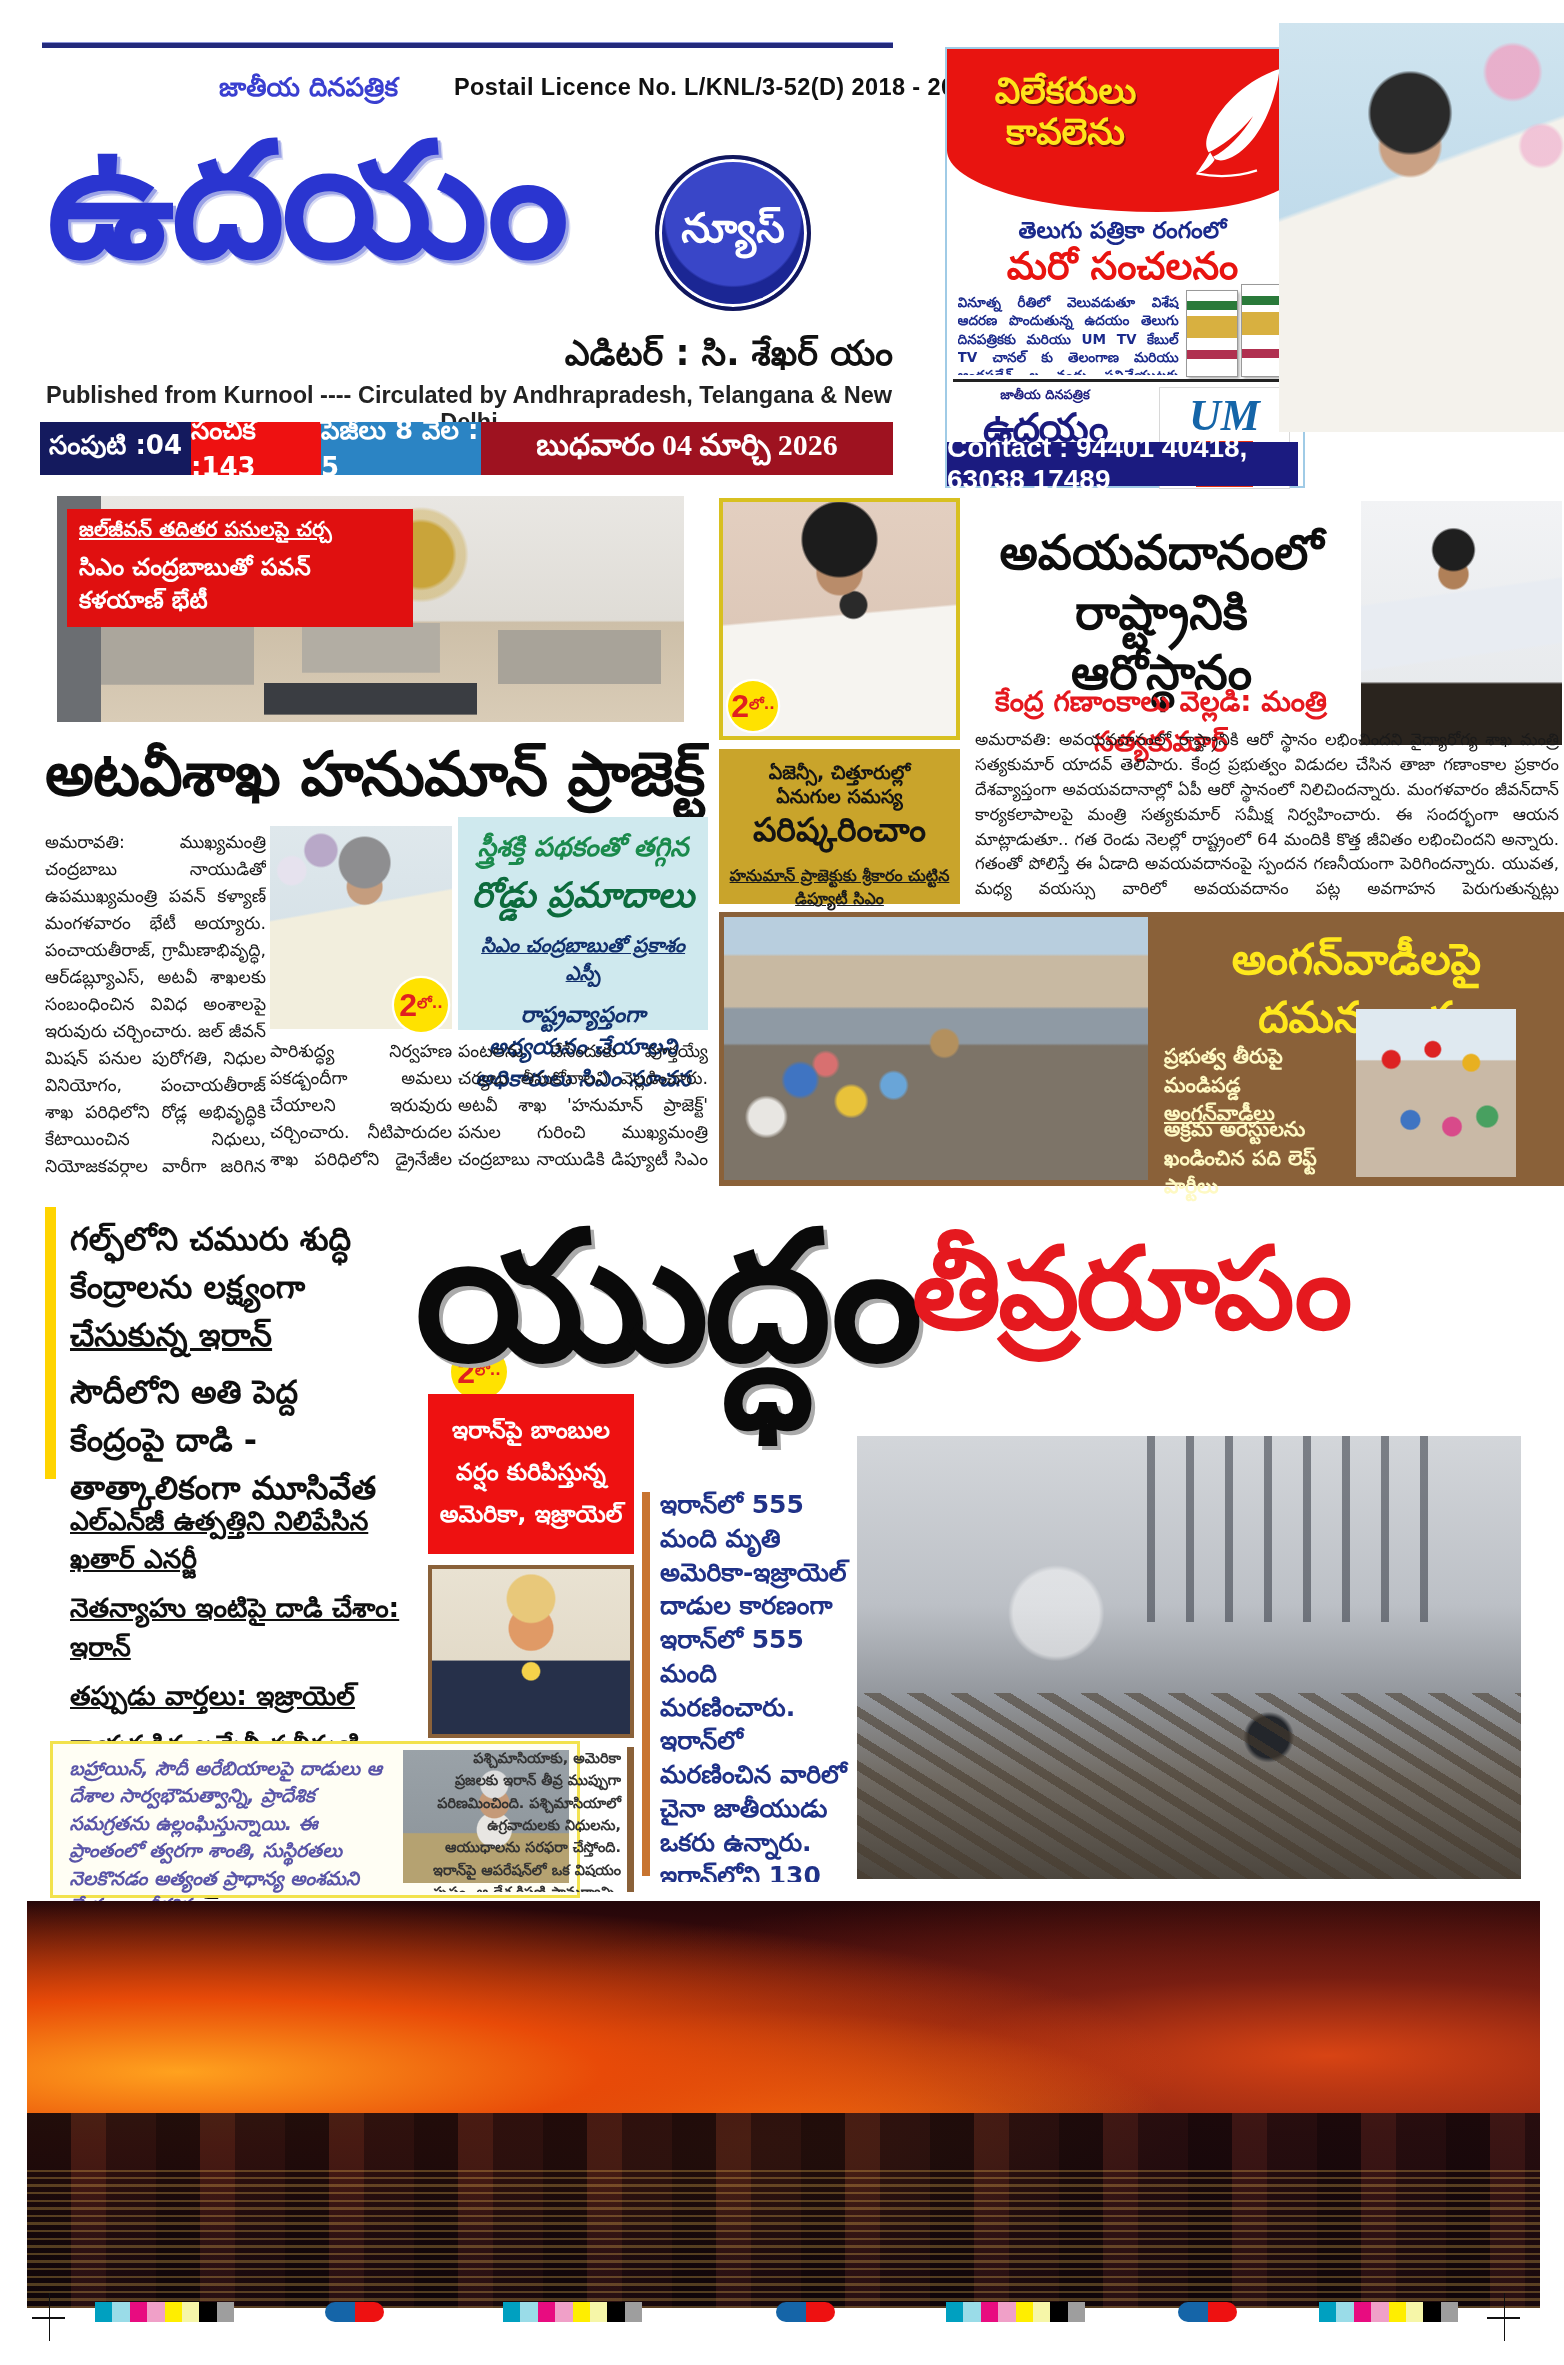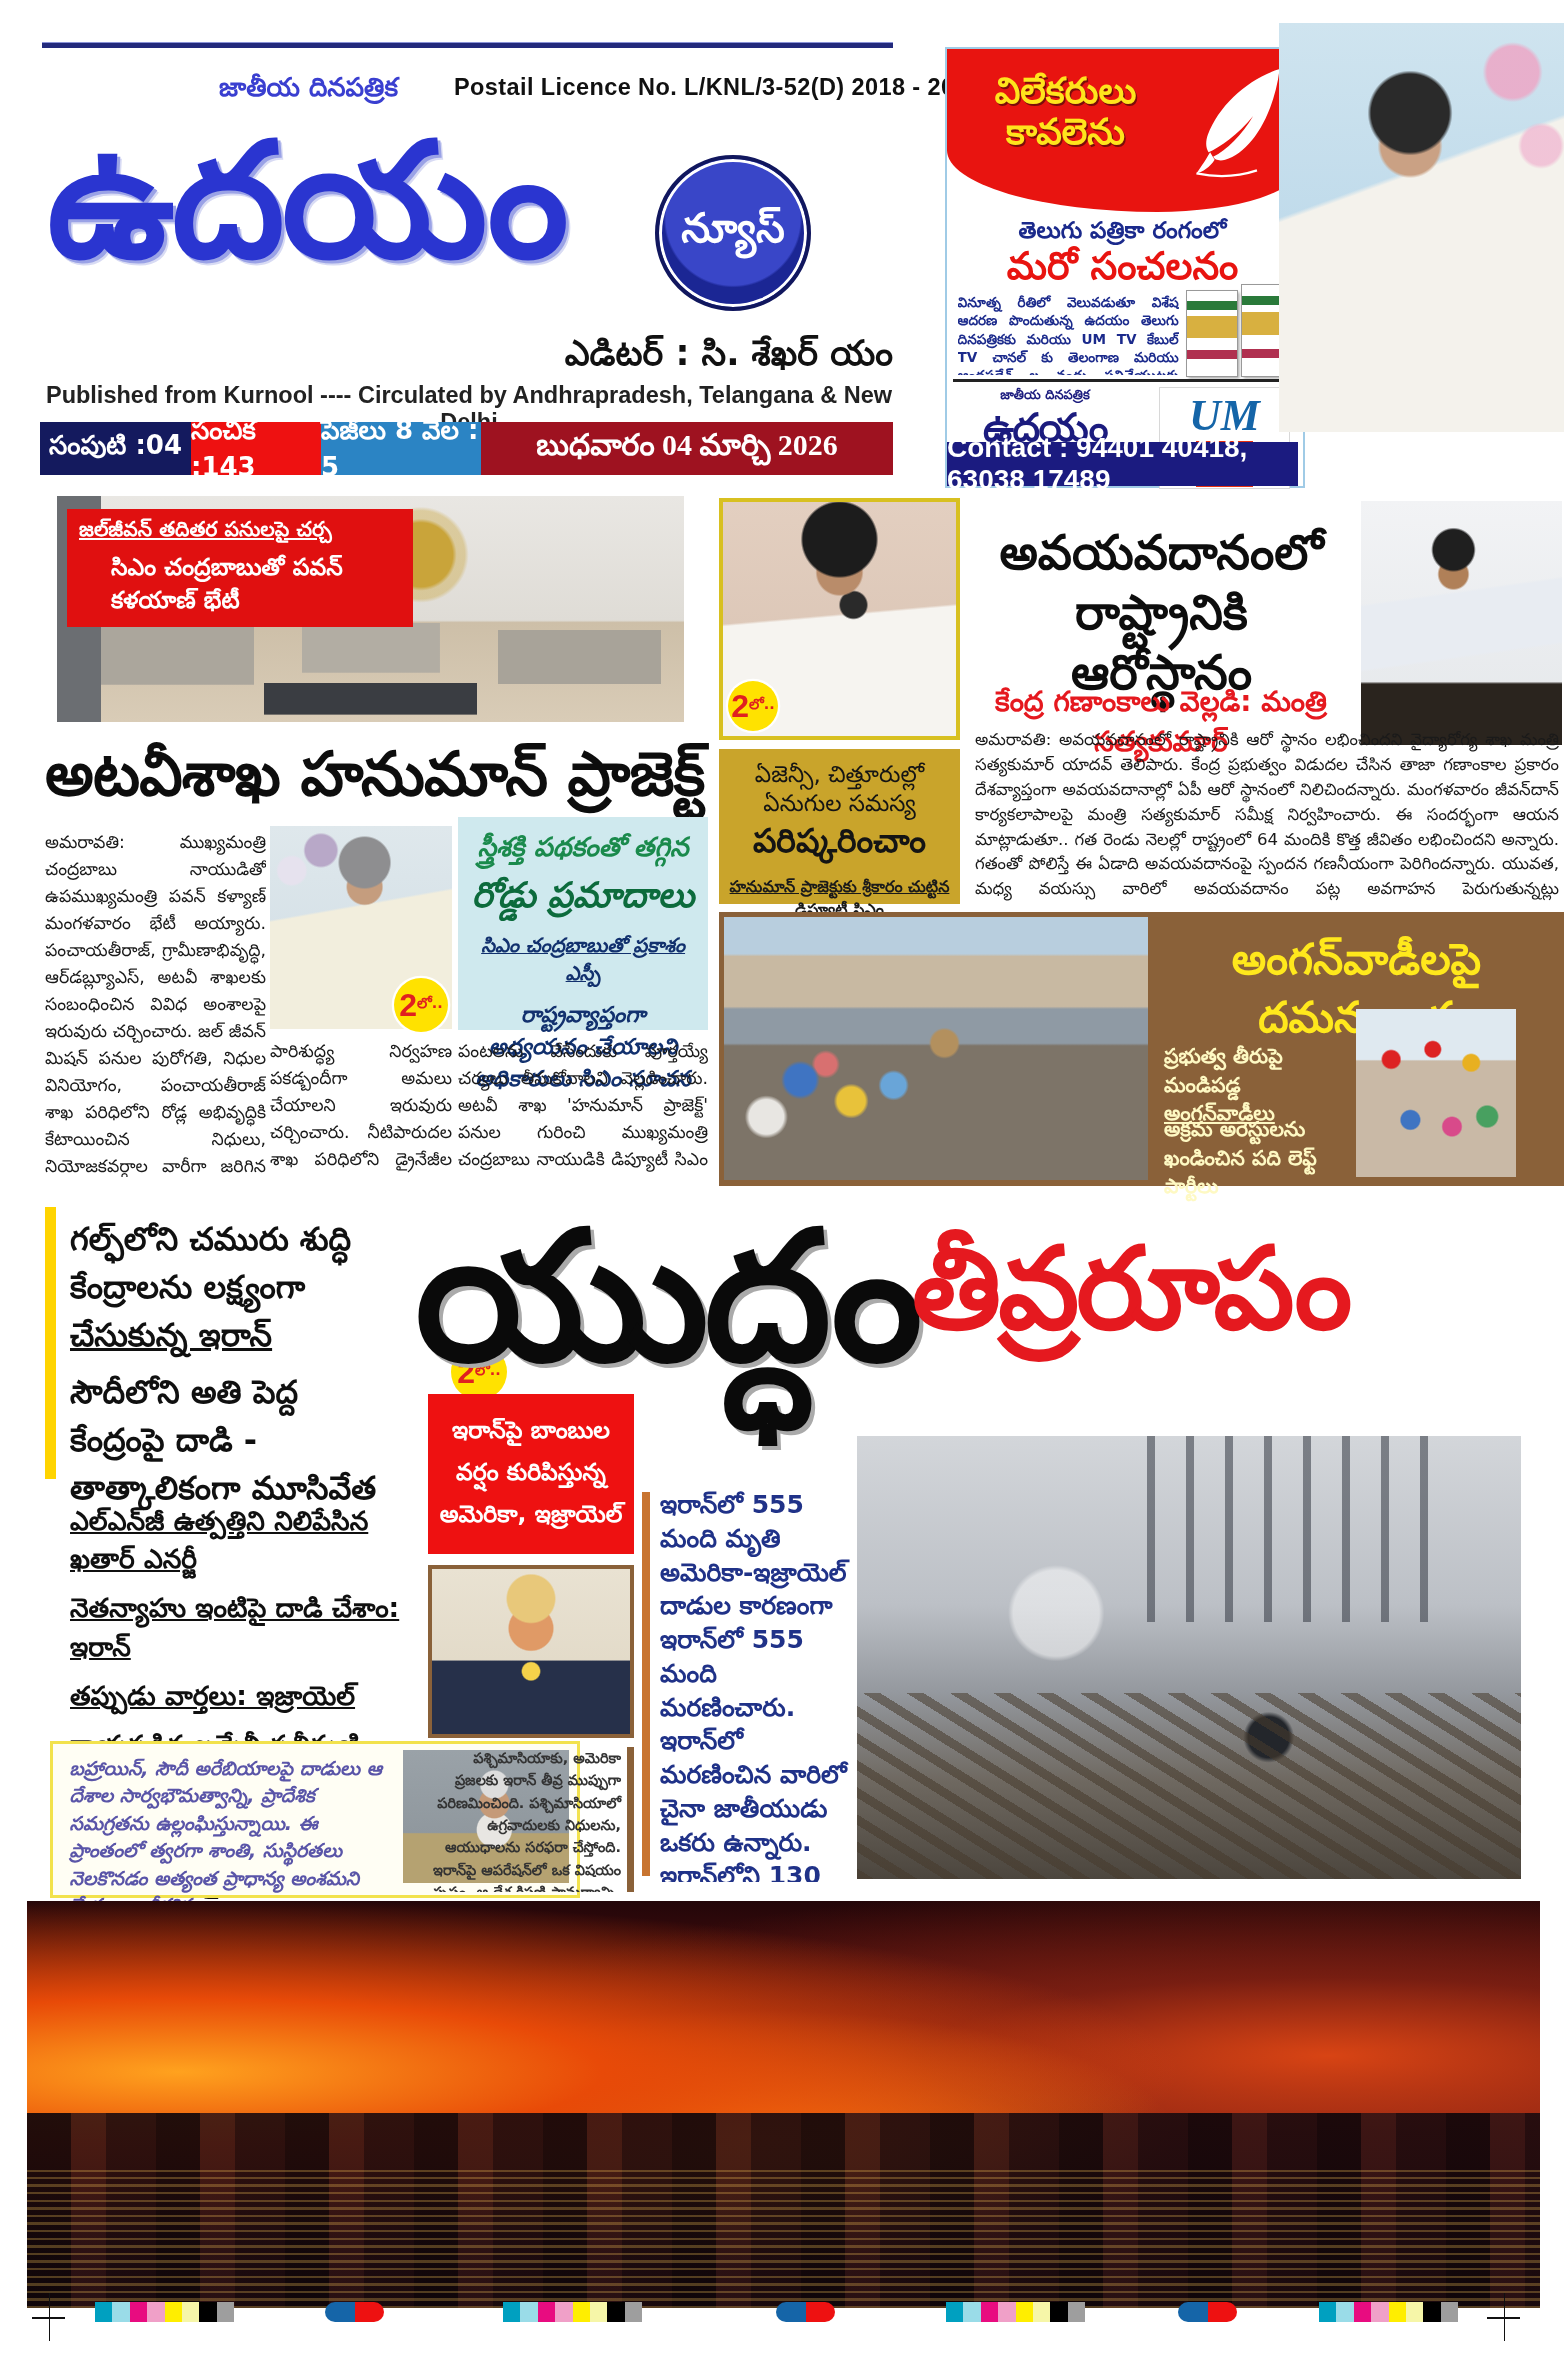--- a/index.html
+++ b/index.html
@@ -34,37 +34,37 @@
   .ad-divider{height:3px;background:#222;}
   .ad-logo-tag{color:#1b1b7e;font-size:13px;font-weight:bold;}
   .ad-logo-main{color:#1b1b7e;font-size:39px;font-weight:bold;letter-spacing:-1.5px;}
   .ad-logo-sub{color:#1b1b7e;font-size:16.6px;font-weight:bold;}
   .umtv-um{color:#1565a8;font-size:44px;font-weight:bold;font-family:"Liberation Serif","DejaVu Serif",serif;font-style:italic;}
   .umtv-tv{background:#e83010;color:#fff;font-size:32px;font-weight:bold;padding:4.5px 7.6px;display:inline-block;}
   .ad-contact{background:#1b1b80;color:#fff;font-size:28px;font-weight:bold;display:flex;align-items:center;justify-content:center;}
   
   .red-kicker{background:#e01010;color:#fff;padding:7.6px 12px;}
   .red-kicker .l1{font-size:20.4px;font-weight:bold;text-decoration:underline;margin-bottom:7.6px;}
-  .red-kicker .l2{font-size:23.5px;font-weight:bold;margin-left:32px;}
+  .red-kicker .l2{font-size:23.5px;font-weight:bold;}
   
   .forest-head{color:#0d0d0d;font-size:61px;font-weight:bold;letter-spacing:-0.8px;}
   .bodytext{color:#1a1a1a;font-size:17.4px;line-height:1.55;}
   .cyanbox{background:#cfe9ee;padding:13.6px 10.6px;text-align:center;}
   .cb1{color:#1a8a4c;font-size:26.5px;font-weight:bold;}
   .cb2{color:#0c6b3c;font-size:35px;font-weight:bold;margin:6px 0 10.6px;}
   .cb3{color:#12316e;font-size:19.7px;font-weight:bold;text-decoration:underline;margin-bottom:9px;}
   .cb4{color:#12316e;font-size:22px;font-weight:bold;line-height:1.45;}
   .badge{background:#ffe200;border-radius:50%;display:flex;align-items:center;justify-content:center;
          box-shadow:0 0 0 2.3px #fff;}
   .badge .b{color:#e02020;font-weight:bold;font-size:32px;line-height:1;}
   .badge .s{color:#e02020;font-weight:bold;font-size:14.4px;}
   .organ-head{color:#0d0d0d;font-size:48px;font-weight:bold;line-height:1.25;text-align:center;}
   .organ-sub{color:#e5191f;font-size:28px;font-weight:bold;text-align:center;}
   .goldbox{background:#c9a42b;text-align:center;padding:10.6px 7.6px;}
-  .gb1{color:#141414;font-size:23px;font-weight:normal;line-height:1.3;}
+  .gb1{color:#141414;font-size:19px;font-weight:bold;line-height:1.3;}
   .gb2{color:#141414;font-size:33px;font-weight:bold;margin:1.5px 0 9px;}
   .gbs{color:#1a1a1a;font-size:16px;font-weight:bold;margin-top:7.6px;}
   .u{text-decoration:underline;}
   .brownband{background:#8a6139;}
   .angan-head{color:#ffe81c;font-size:43px;font-weight:bold;text-align:center;line-height:1.35;}
   .angan-sub{color:#fef9c3;font-size:20.4px;font-weight:bold;line-height:1.4;}
   
   .ybar{background:#ffd400;}
   .kicker{color:#101010;font-size:32px;font-weight:bold;line-height:1.5;}
   .war-black{color:#0a0a0a;font-size:180px;font-weight:bold;line-height:.95;letter-spacing:-4.5px;

